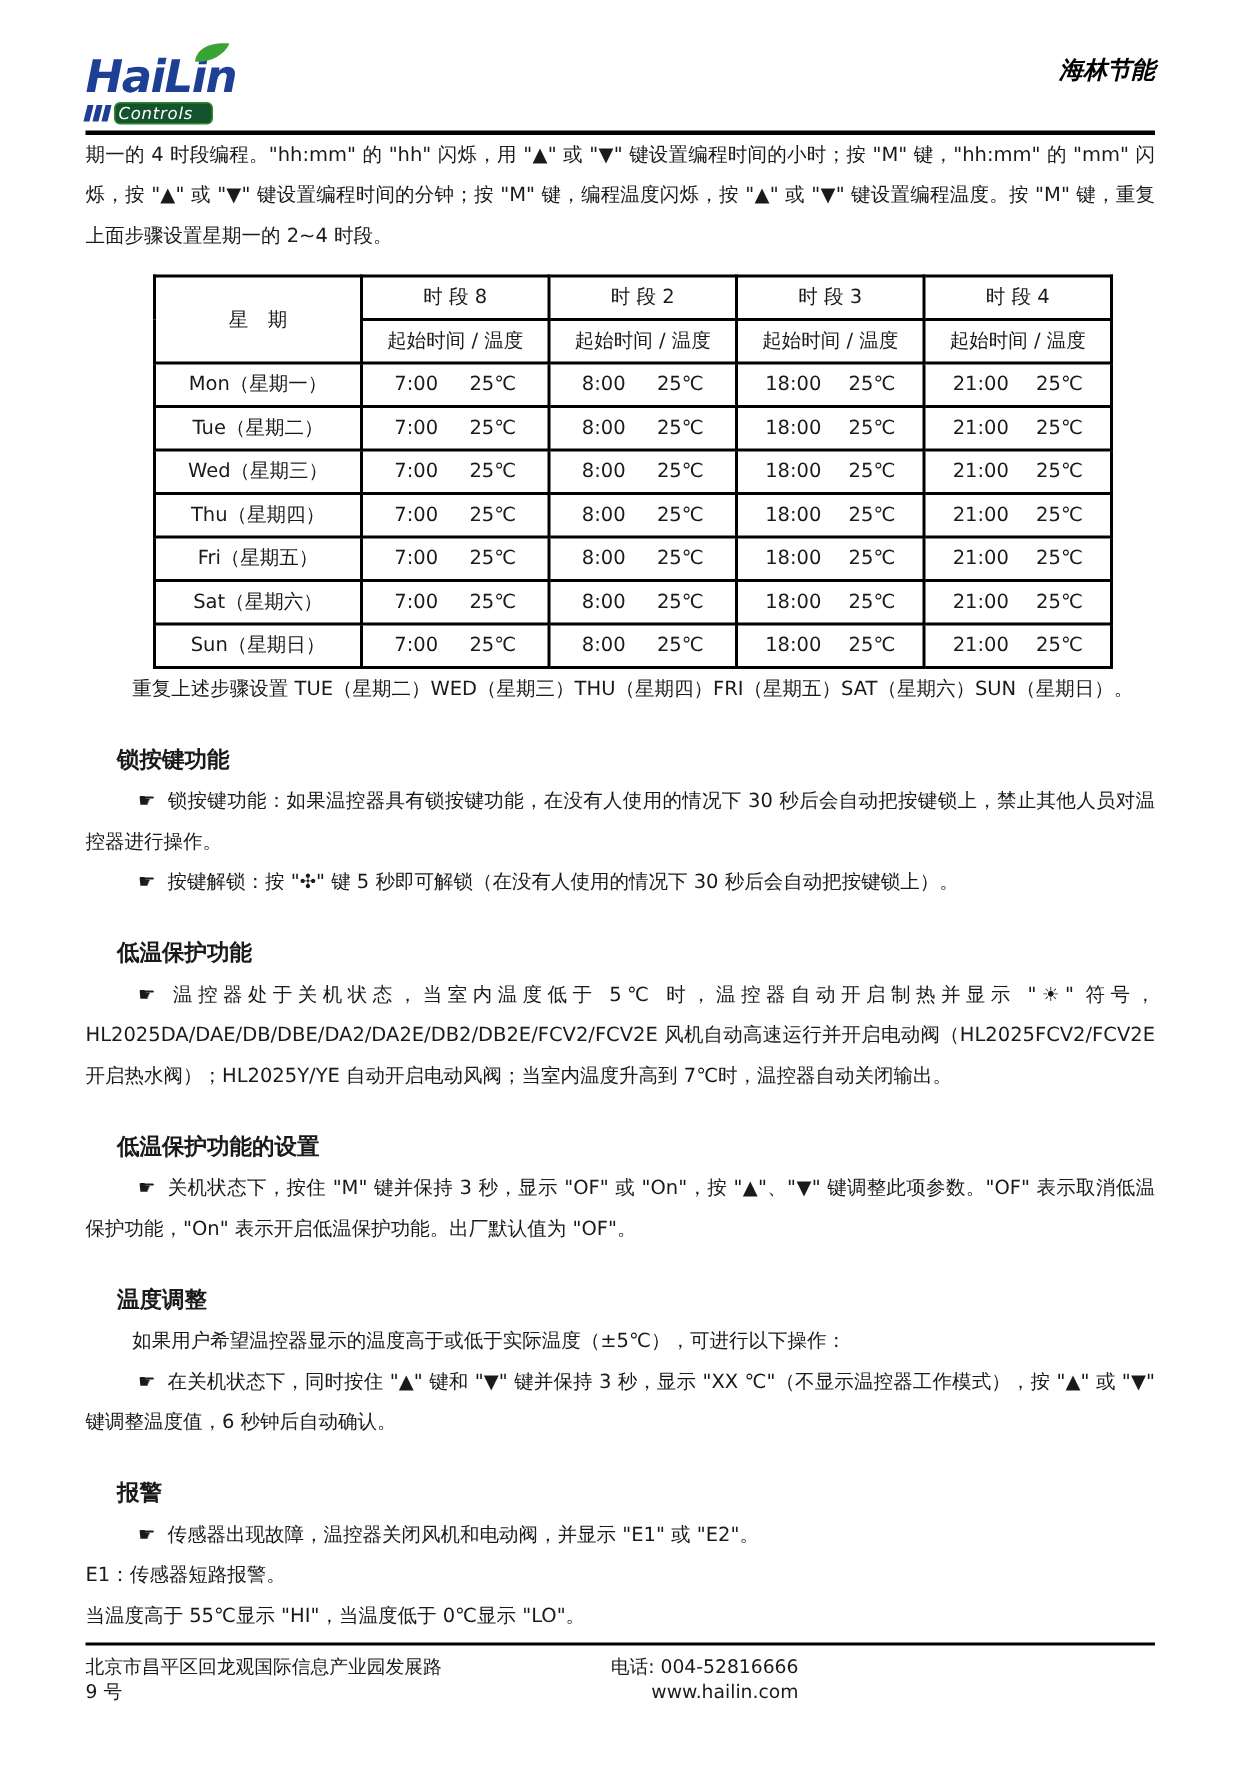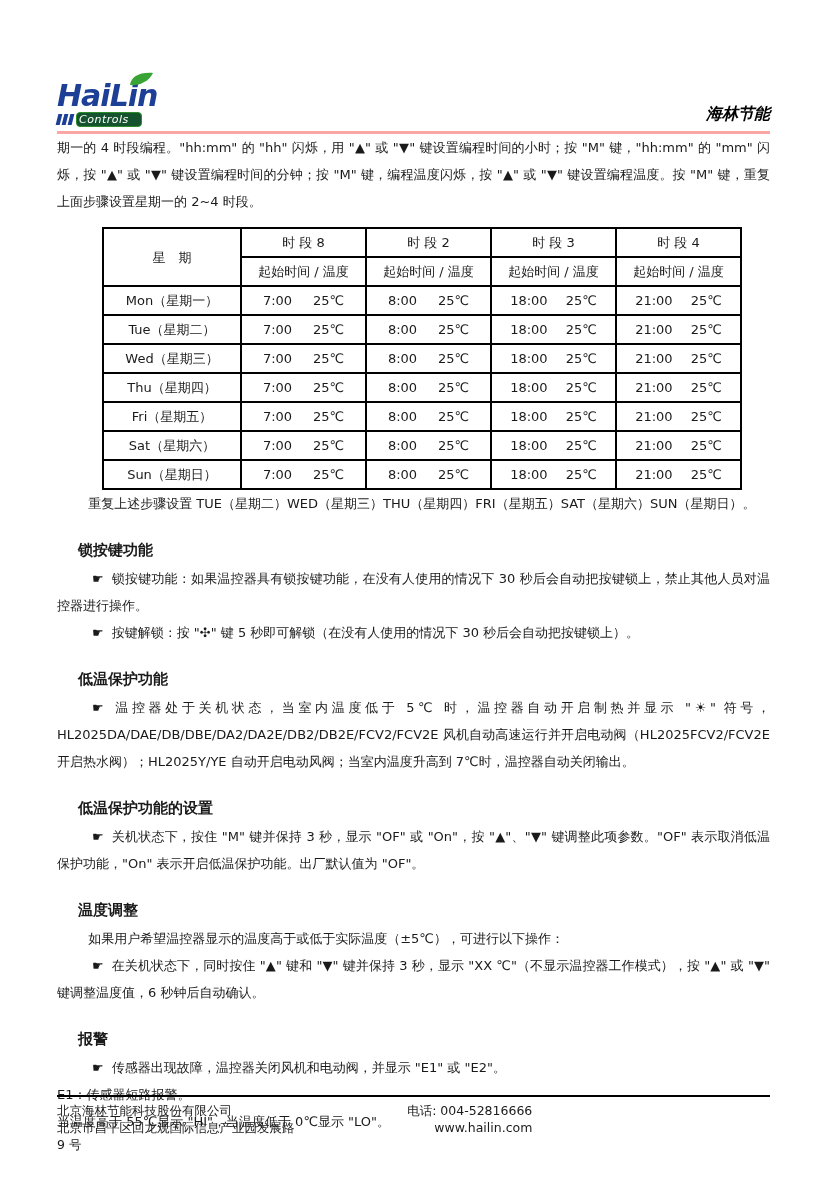--- a/index.html
+++ b/index.html
@@ -6,21 +6,21 @@
   body{
     width:827px;height:1182px;
     font-family:"DejaVu Sans",sans-serif;
     color:#1a1a1a;
     -webkit-font-smoothing:antialiased;
     overflow:hidden;
   }
   .page{width:827px;height:1182px;box-sizing:border-box;padding:37px 57px 0 57px;position:relative;}
 
   
-  .hdr{display:flex;justify-content:space-between;align-items:flex-end;border-bottom:3px solid #fca5a5;padding-bottom:4px;height:46px;margin-top:44px;}
+  .hdr{display:flex;justify-content:space-between;align-items:flex-start;border-bottom:3px solid #000000;padding-bottom:4px;height:46px;}
   .logo{position:relative;line-height:1;}
   .logo-word{font-style:italic;font-weight:bold;font-size:30px;letter-spacing:-1px;color:#1d3f96;display:block;}
   .logo-leaf{position:absolute;top:-9px;right:2px;}
   .logo-sub{display:flex;align-items:center;margin-top:1px;}
   .logo-bars{display:flex;gap:2px;margin-right:3px;}
   .logo-bars i{display:block;width:4px;height:11px;background:#1d3f96;transform:skewX(-14deg);}
   .logo-ctrl{background:#14532d;color:#fff;font-style:italic;font-weight:normal;font-size:11px;
              padding:1px 12px 1px 2px;border-radius:4px;border:1px solid #2d8c2a;letter-spacing:.5px;}
   .brand-right{font-weight:bold;font-style:italic;font-size:16px;color:#000;padding-bottom:2px;}
 
@@ -317,21 +317,20 @@
 
     <h3 class="sec">报警</h3>
     <p class="p-bullet"><span class="hand">☛</span><span>传感器出现故障，温控器关闭风机和电动阀，并显示 "E1" 或 "E2"。</span></p>
     <p class="p-sub">E1：传感器短路报警。</p>
     <p class="p-sub">当温度高于 55℃显示 "HI"，当温度低于 0℃显示 "LO"。</p>
 
   </div>
 
   <div class="ftr">
     <div class="l">
-      <div>北京海林节能科技股份有限公司</div>
       <div>北京市昌平区回龙观国际信息产业园发展路 9 号</div>
     </div>
     <div class="r">
       <div>电话: 004-52816666</div>
       <div>www.hailin.com</div>
     </div>
   </div>
 
 </div>
 

